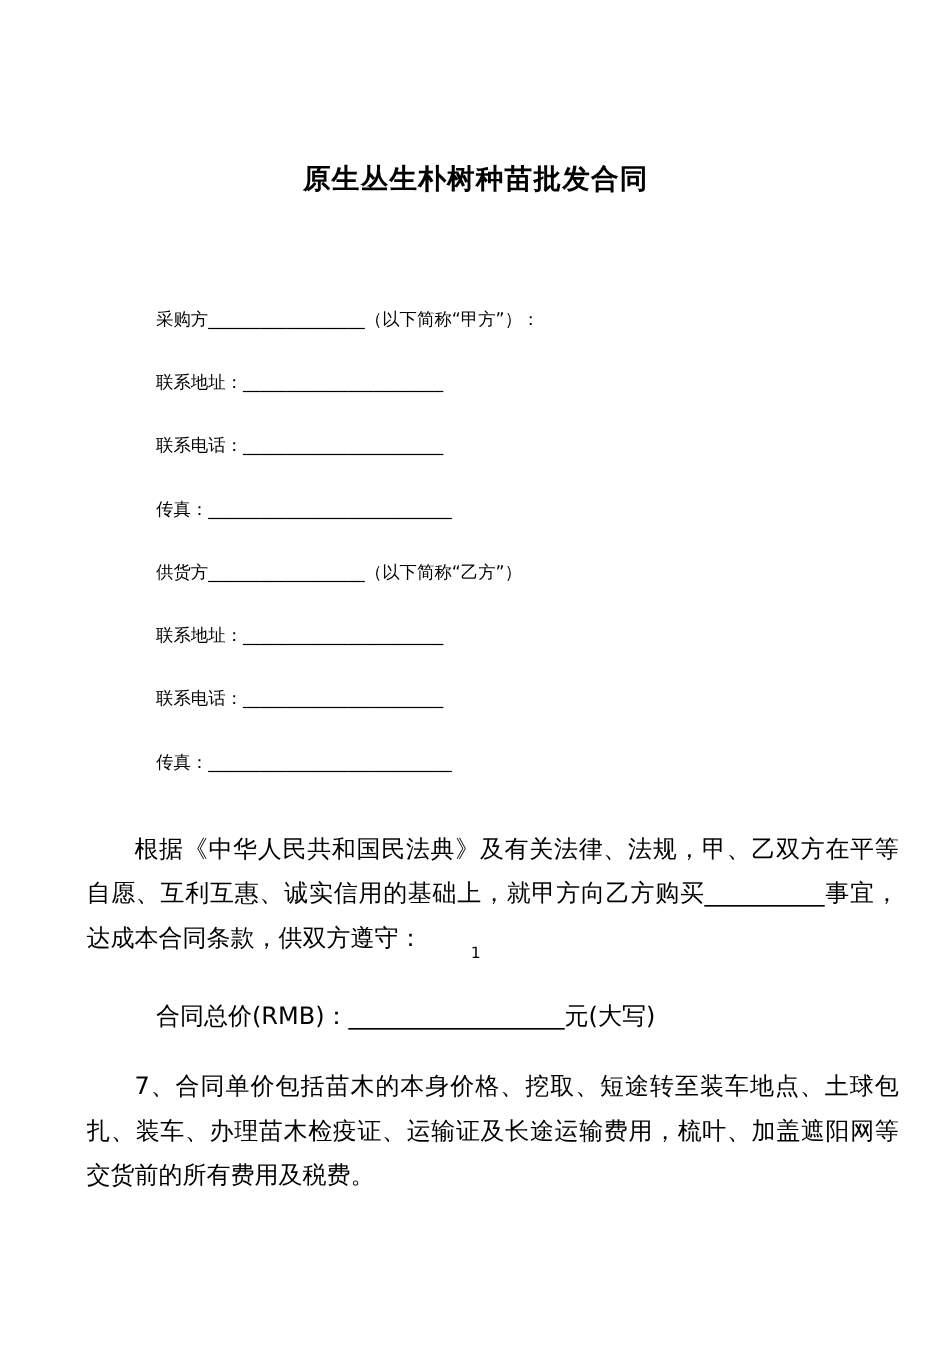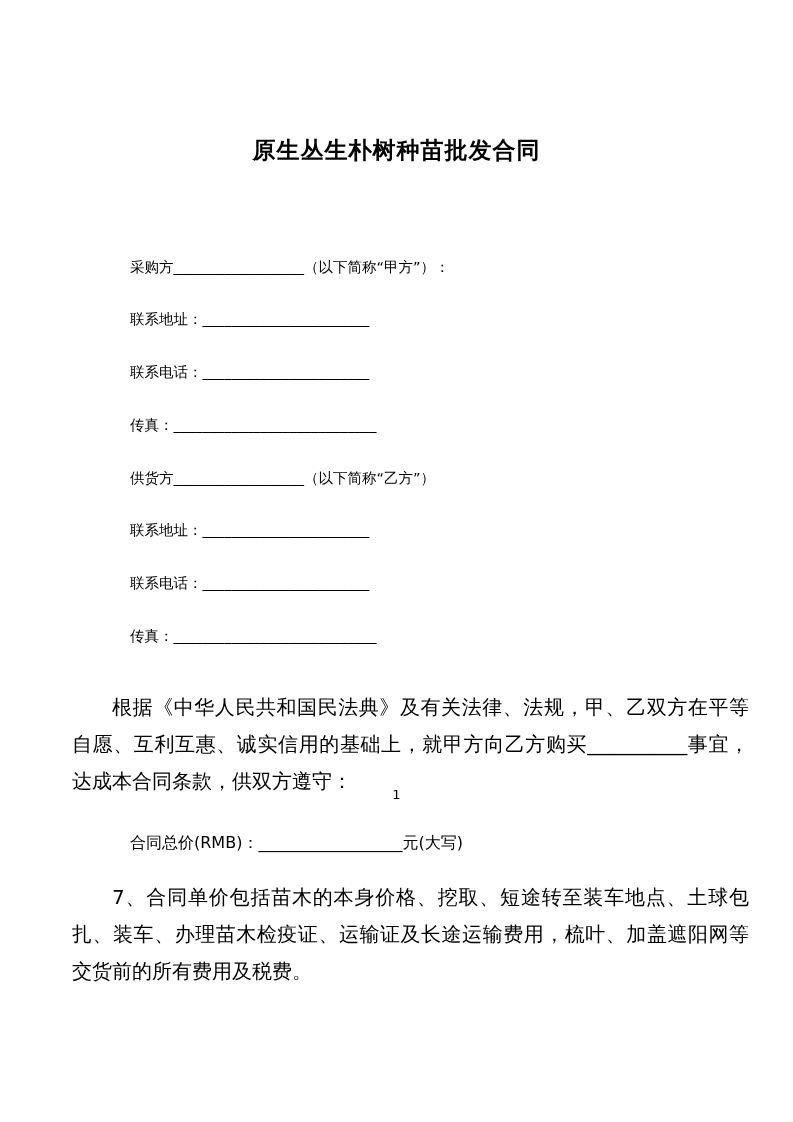--- a/index.html
+++ b/index.html
@@ -53,21 +53,21 @@
   .para.indent {
     text-indent: 2em;
   }
   .section-head {
     font-size: 14.5px;
     line-height: 1.85;
     margin: 0 0 20px 0;
     text-indent: 2em;
   }
   .total-line {
-    font-size: 16px;
+    font-size: 20px;
     line-height: 1.85;
     margin: 0 0 22px 0;
     padding-left: 58px;
   }
   .gap-1 { height: 10px; }
   .gap-2 { height: 8px; }
   .page-number {
     position: absolute;
     bottom: 32px;
     left: 0;

